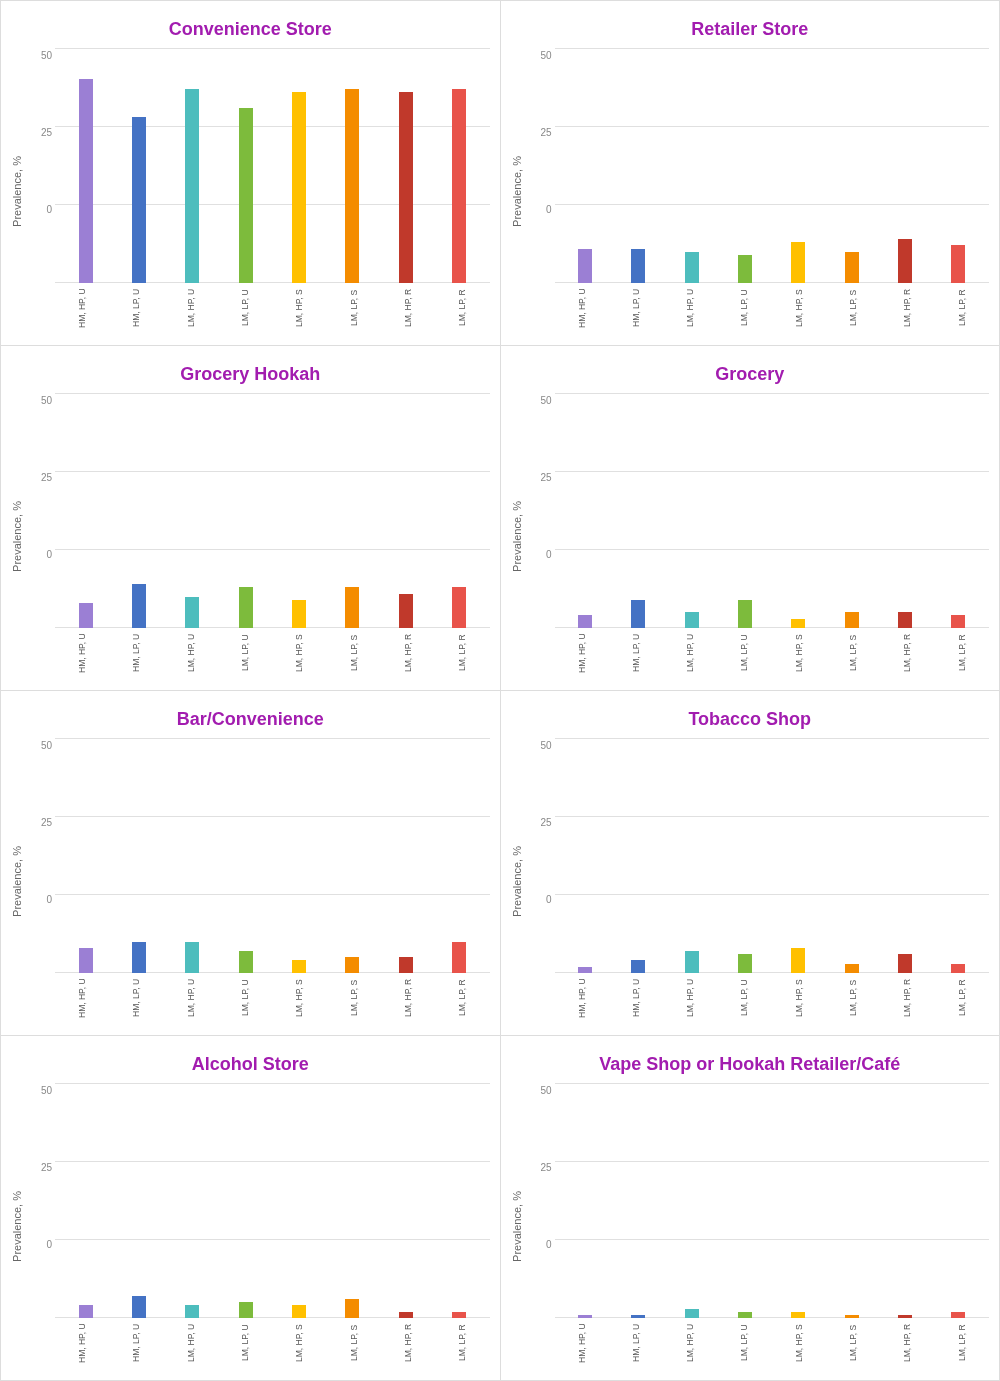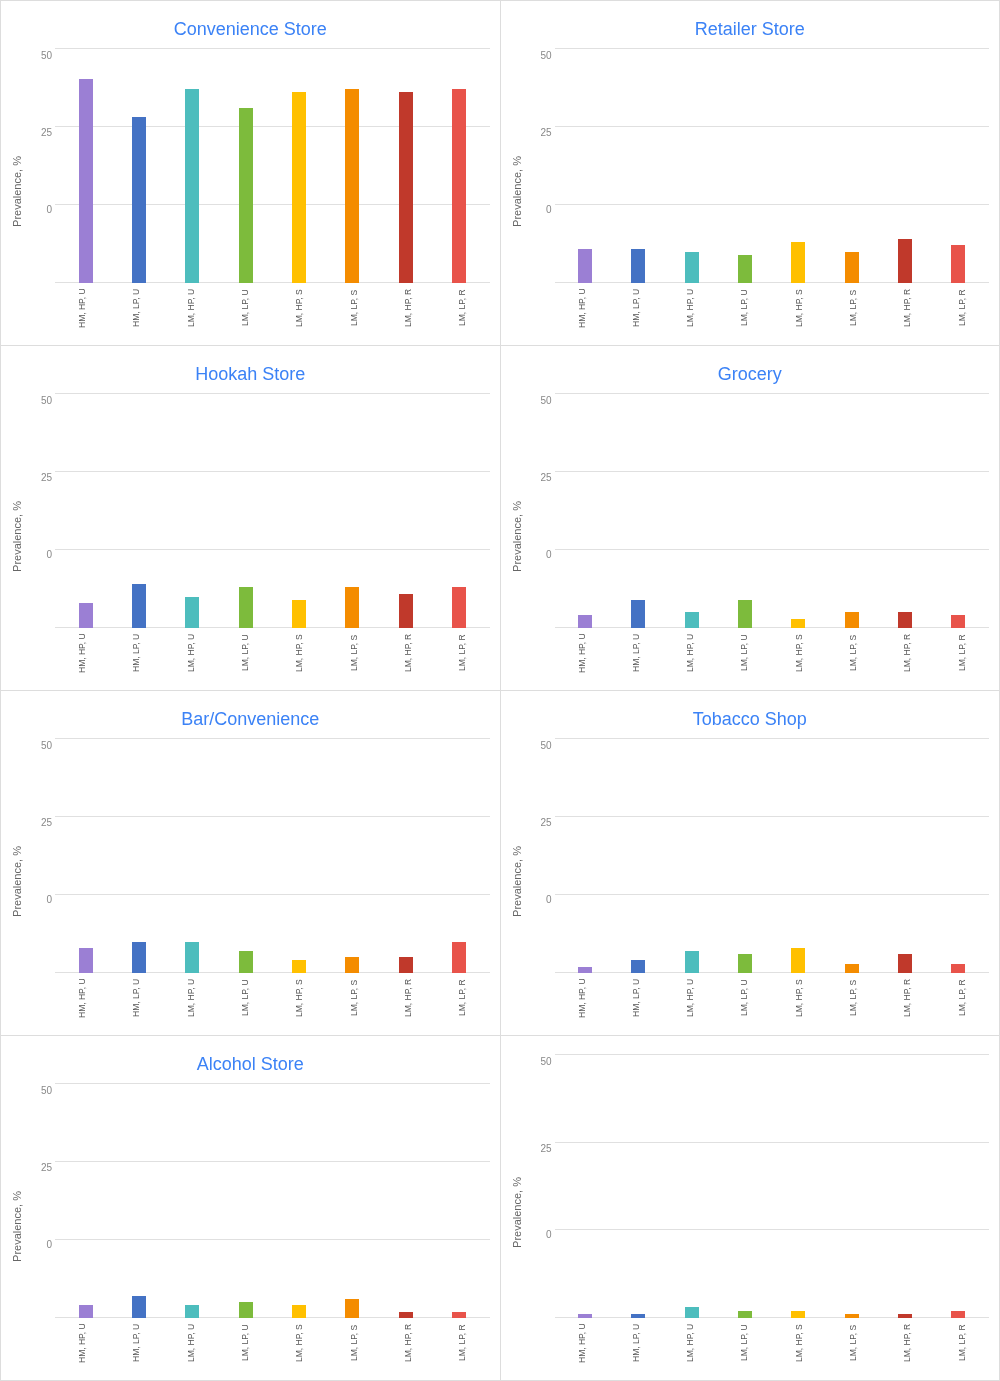--- a/index.html
+++ b/index.html
@@ -18,22 +18,22 @@
       border-right: 1px solid #ddd;
       border-bottom: 1px solid #ddd;
       padding: 18px 10px 10px 10px;
       display: flex;
       flex-direction: column;
       align-items: center;
       height: 345px;
     }
     .chart-title {
       font-size: 18px;
-      font-weight: normal;
-      color: #3b82f6;
+      font-weight: bold;
+      color: #a21caf;
       text-align: center;
       margin-bottom: 8px;
     }
     .chart-area {
       display: flex;
       flex: 1;
       width: 100%;
     }
     .y-axis-label {
       writing-mode: vertical-rl;
@@ -240,21 +240,21 @@
             <div class="x-label">LM, LP, U</div>
             <div class="x-label">LM, HP, S</div>
             <div class="x-label">LM, LP, S</div>
             <div class="x-label">LM, HP, R</div>
             <div class="x-label">LM, LP, R</div>
           </div>
         </div>
       </div>
     </div>
     <div class="chart-cell">
-      <div class="chart-title">Hookah Store</div>
+      <div class="chart-title">Grocery Hookah</div>
       <div class="chart-area">
         <div class="y-axis-label">Prevalence, %</div>
         <div class="chart-inner">
           <div class="bars-and-yaxis">
             <div class="y-ticks">
               <div class="y-tick"></div>
               <div class="y-tick">0</div>
               <div class="y-tick">25</div>
               <div class="y-tick">50</div>
             </div>
@@ -540,20 +540,21 @@
             <div class="x-label">LM, LP, U</div>
             <div class="x-label">LM, HP, S</div>
             <div class="x-label">LM, LP, S</div>
             <div class="x-label">LM, HP, R</div>
             <div class="x-label">LM, LP, R</div>
           </div>
         </div>
       </div>
     </div>
     <div class="chart-cell">
+      <div class="chart-title">Vape Shop or Hookah Retailer/Café</div>
       <div class="chart-area">
         <div class="y-axis-label">Prevalence, %</div>
         <div class="chart-inner">
           <div class="bars-and-yaxis">
             <div class="y-ticks">
               <div class="y-tick"></div>
               <div class="y-tick">0</div>
               <div class="y-tick">25</div>
               <div class="y-tick">50</div>
             </div>

